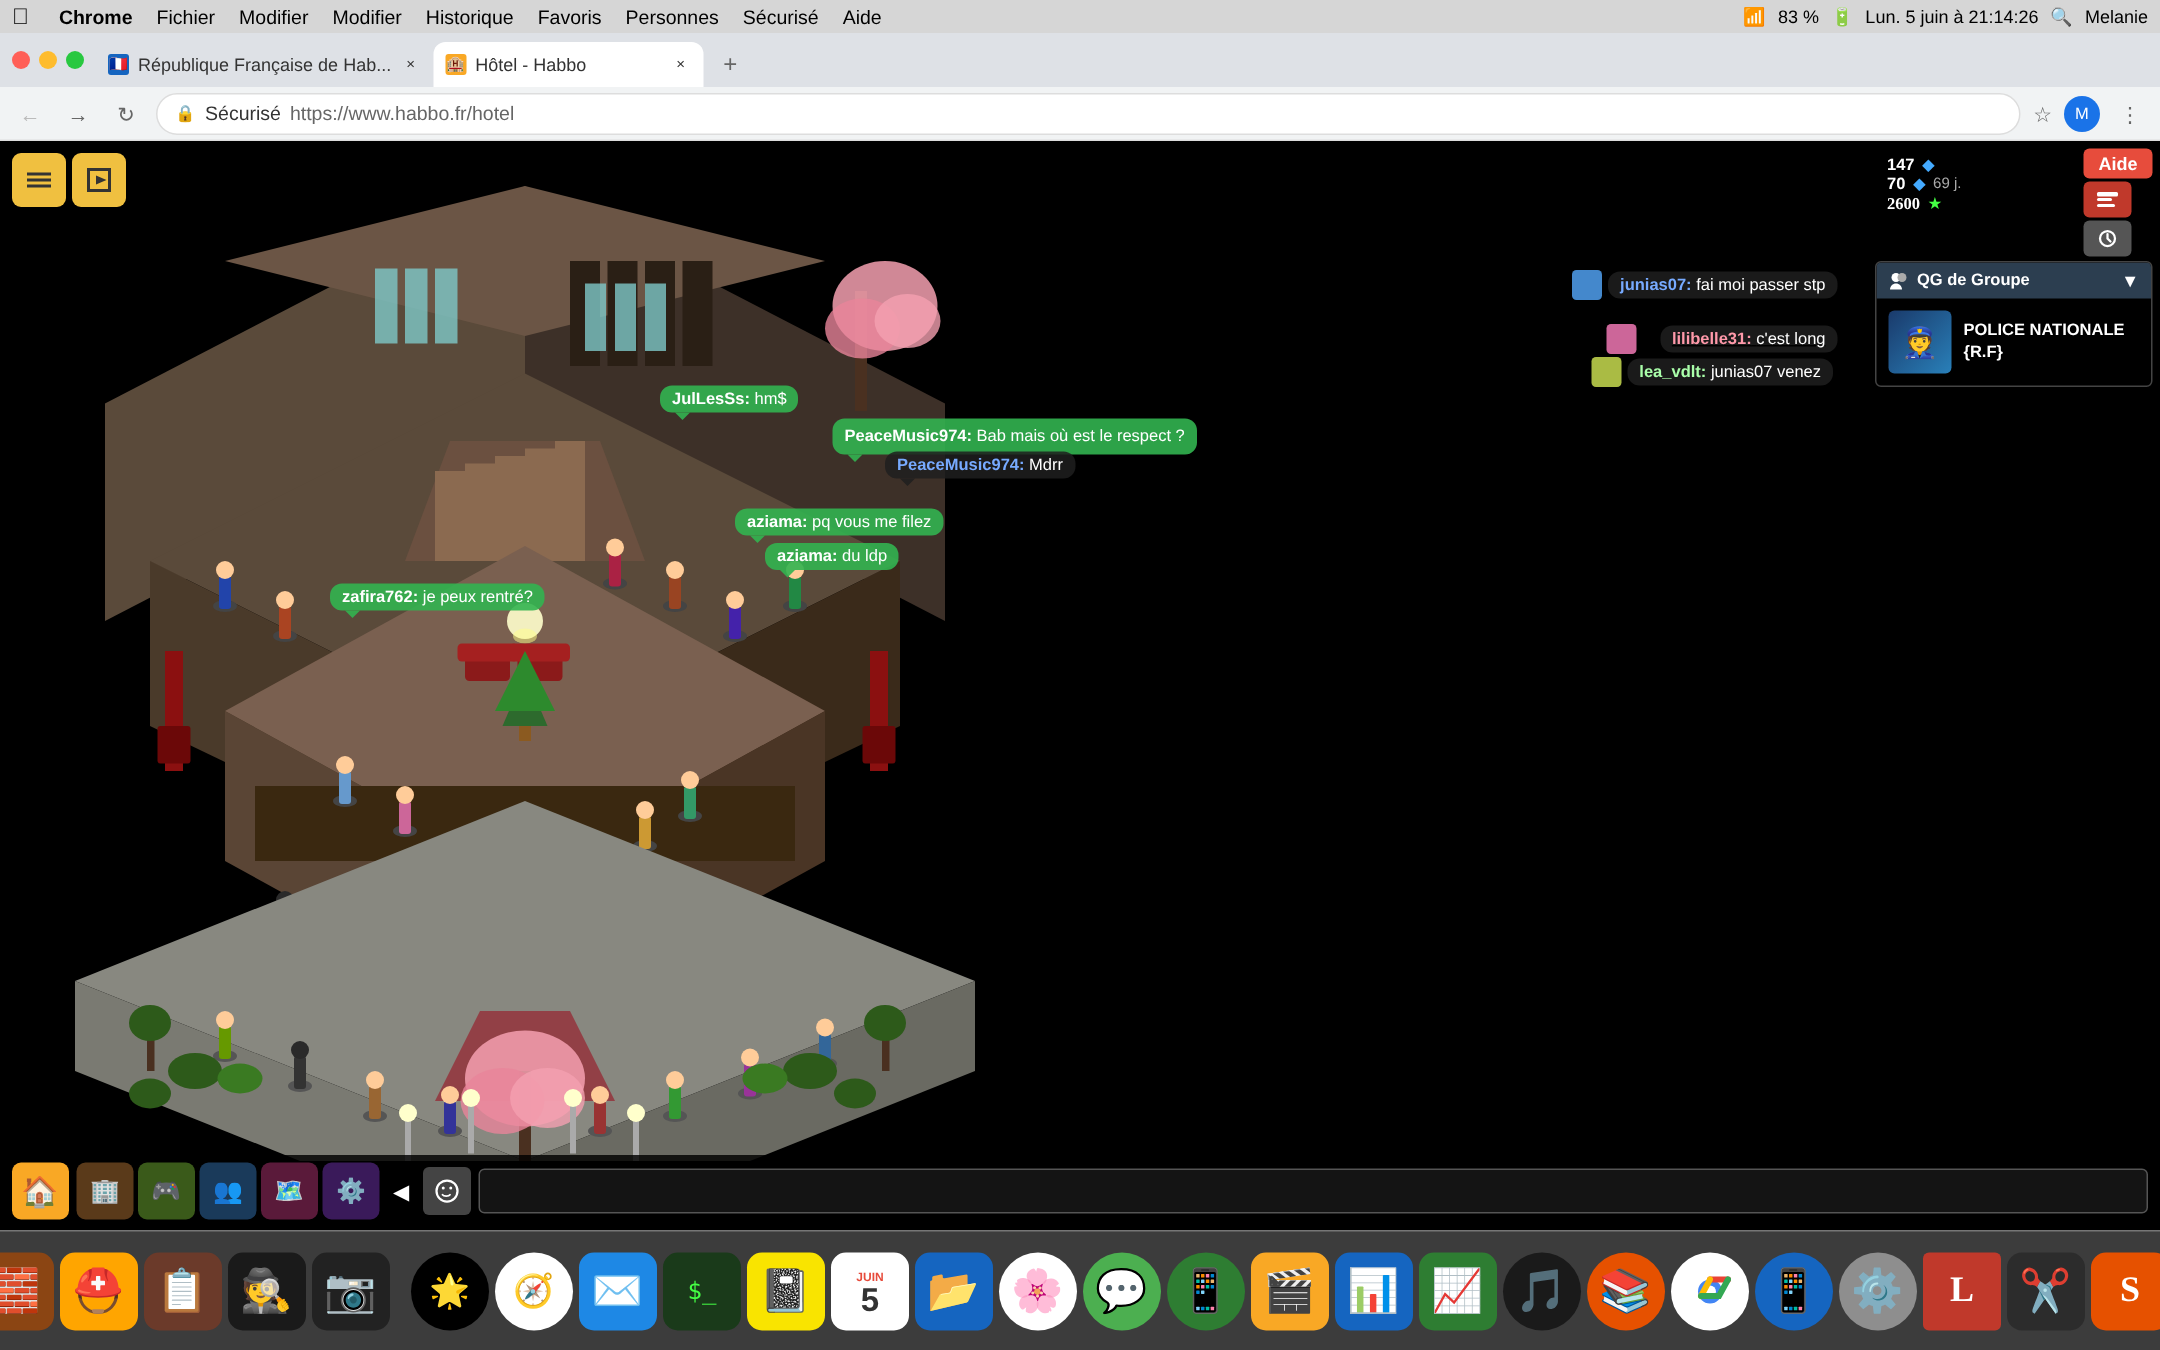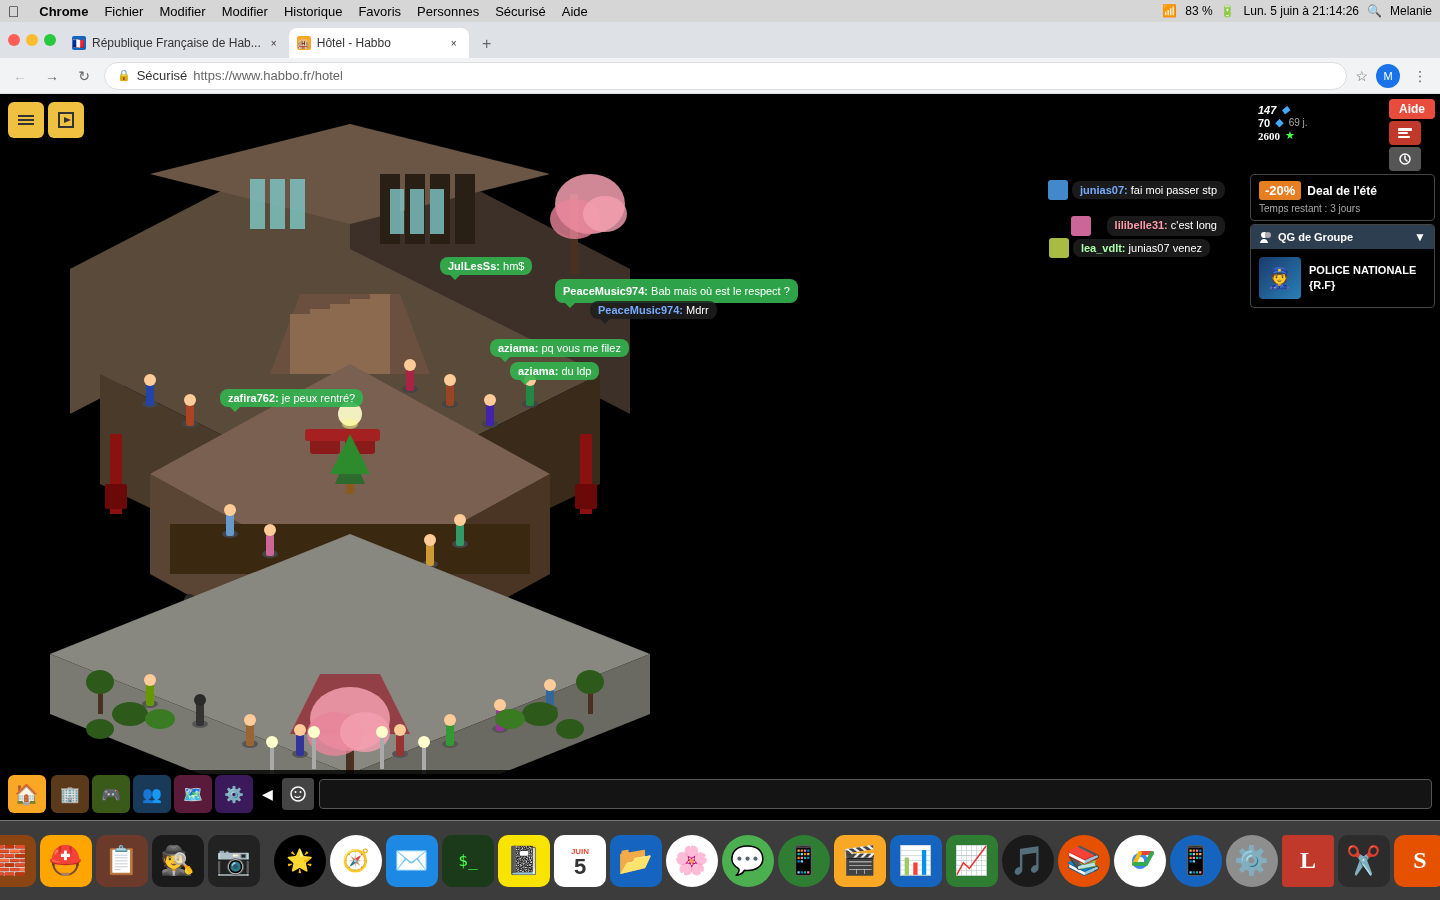--- a/index.html
+++ b/index.html
@@ -405,30 +405,30 @@
       <div style="display:flex; align-items:center; gap:4px;">
         <div style="width:20px; height:20px; background:#4488cc; border-radius:3px; flex-shrink:0;"></div>
         <div style="background:rgba(30,30,30,0.85); border-radius:8px; padding:3px 8px; font-size:11px; color:#fff;">
           <span style="color:#7af; font-weight:bold;">junias07:</span>
           <span>fai moi passer stp</span>
         </div>
       </div>
     </div>
 
     <div style="position:absolute; top:122px; right:215px;">
-      <div style="display:flex; gap:16px;">
+      <div style="display:flex; align-items:center; gap:16px;text-decoration:underline;">
         <div style="width:20px; height:20px; background:#cc6699; border-radius:3px; flex-shrink:0;"></div>
         <div style="background:rgba(30,30,30,0.85); border-radius:8px; padding:3px 8px; font-size:11px; color:#fff;">
           <span style="color:#f9a; font-weight:bold;">lilibelle31:</span>
           <span> c'est long</span>
         </div>
       </div>
     </div>
 
-    <div style="position:absolute; top:144px; right:230px;">
+    <div style="position:absolute; top:144px; right:218px;">
       <div style="display:flex; align-items:center; gap:4px;">
         <div style="width:20px; height:20px; background:#aabb44; border-radius:3px; flex-shrink:0;"></div>
         <div style="background:rgba(30,30,30,0.85); border-radius:8px; padding:3px 8px; font-size:11px; color:#fff;">
           <span style="color:#afa; font-weight:bold;">lea_vdlt:</span>
           <span> junias07 venez</span>
         </div>
       </div>
     </div>
 
     <div style="position:absolute; top:163px; left:440px;">
@@ -471,21 +471,21 @@
         <span style="font-weight:bold;">aziama:</span> du ldp
         <div style="position:absolute; bottom:-5px; left:10px; width:0; height:0; border-left:5px solid transparent; border-right:5px solid transparent; border-top:5px solid rgba(50,180,80,0.9);"></div>
       </div>
     </div>
 
     <div style="position:absolute; top:5px; right:5px; width:185px; display:flex; flex-direction:column; gap:3px;">
 
       <div style="display:flex; align-items:flex-start; gap:3px;">
 
         <div style="background:rgba(0,0,0,0.75); border-radius:4px; padding:4px 8px; flex:1; font-size:11px; color:#fff;">
-          <div style="display:flex; align-items:center; gap:5px;font-style:italic;">
+          <div style="display:flex; align-items:center; gap:5px;">
             <span style="font-weight:bold;">147</span>
             <span style="color:#4af;">◆</span>
           </div>
           <div style="display:flex; align-items:center; gap:5px;">
             <span style="font-weight:bold;">70</span>
             <span style="color:#4af;">◆</span>
             <span style="color:#aaa; font-size:10px;">69 j.</span>
           </div>
           <div style="display:flex; align-items:center; gap:5px;">
             <span style="font-weight:bold;font-family:Liberation Serif, serif;">2600</span>
@@ -504,27 +504,20 @@
           </div>
           <div style="background:#555; width:32px; height:24px; border-radius:4px; display:flex; align-items:center; justify-content:center; cursor:pointer;">
             <svg width="14" height="14" viewBox="0 0 14 14" fill="none">
                 <circle cx="7" cy="7" r="5" stroke="#fff" stroke-width="1.5"></circle>
                 <path d="M7 4v3l2 2" stroke="#fff" stroke-width="1.5" stroke-linecap="round"></path>
               </svg>
           </div>
         </div>
       </div>
 
-      <div style="background:rgba(0,0,0,0.85); border:1px solid #444; border-radius:4px; padding:6px 8px;">
-        <div style="display:flex; align-items:center; margin-bottom:3px;">
-          <span style="background:#e67e22; color:#fff; font-weight:bold; font-size:13px; padding:2px 6px; border-radius:3px; margin-right:6px;">-20%</span>
-          <span style="color:#fff; font-weight:bold; font-size:12px;">Deal de l'été</span>
-        </div>
-        <div style="color:#aaa; font-size:10px;">Temps restant : 3 jours</div>
-      </div>
 
       <div style="background:rgba(0,0,0,0.85); border:1px solid #444; border-radius:4px; overflow:hidden;">
         <div style="background:#2c3e50; padding:5px 8px; display:flex; align-items:center; justify-content:space-between;">
           <div style="display:flex; align-items:center; gap:5px;">
             <svg width="14" height="14" viewBox="0 0 14 14" fill="none">
                 <circle cx="5" cy="5" r="3" fill="#fff"></circle>
                 <circle cx="9" cy="5" r="3" fill="#aaa"></circle>
                 <path d="M1 13c0-2.2 1.8-4 4-4s4 1.8 4 4" fill="#fff"></path>
               </svg>
             <span style="color:#fff; font-size:11px; font-weight:bold;">QG de Groupe</span>

